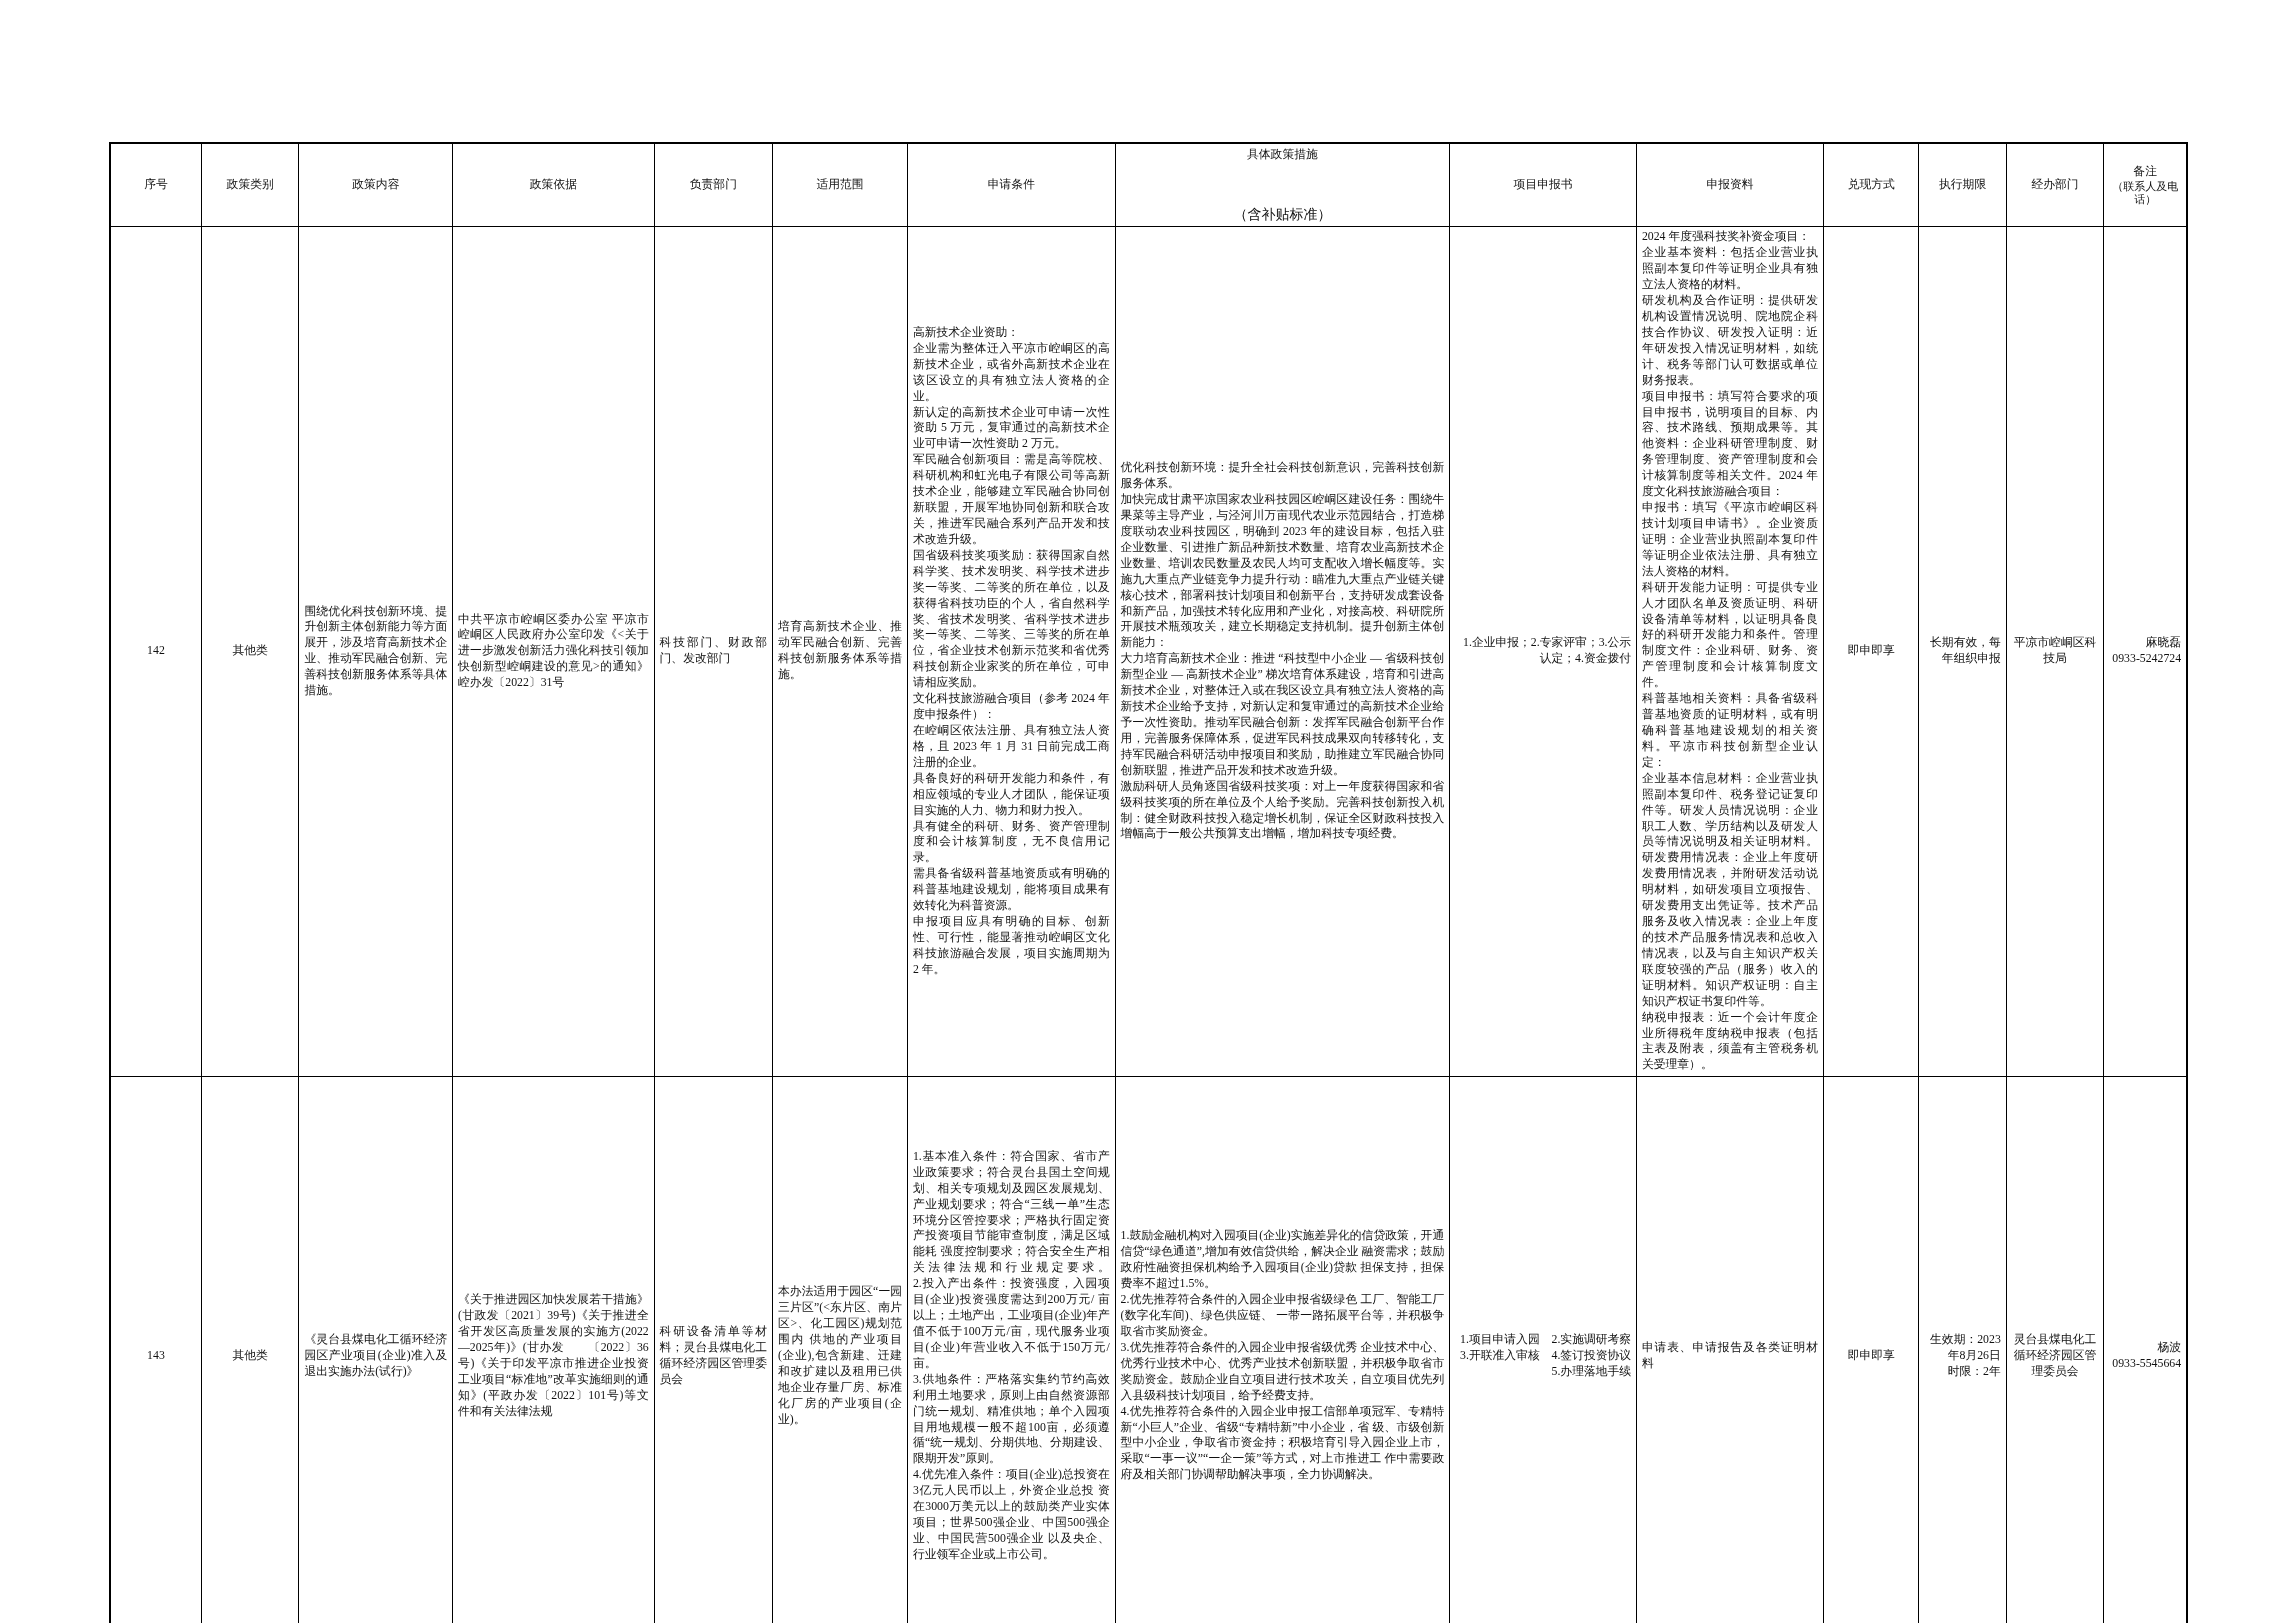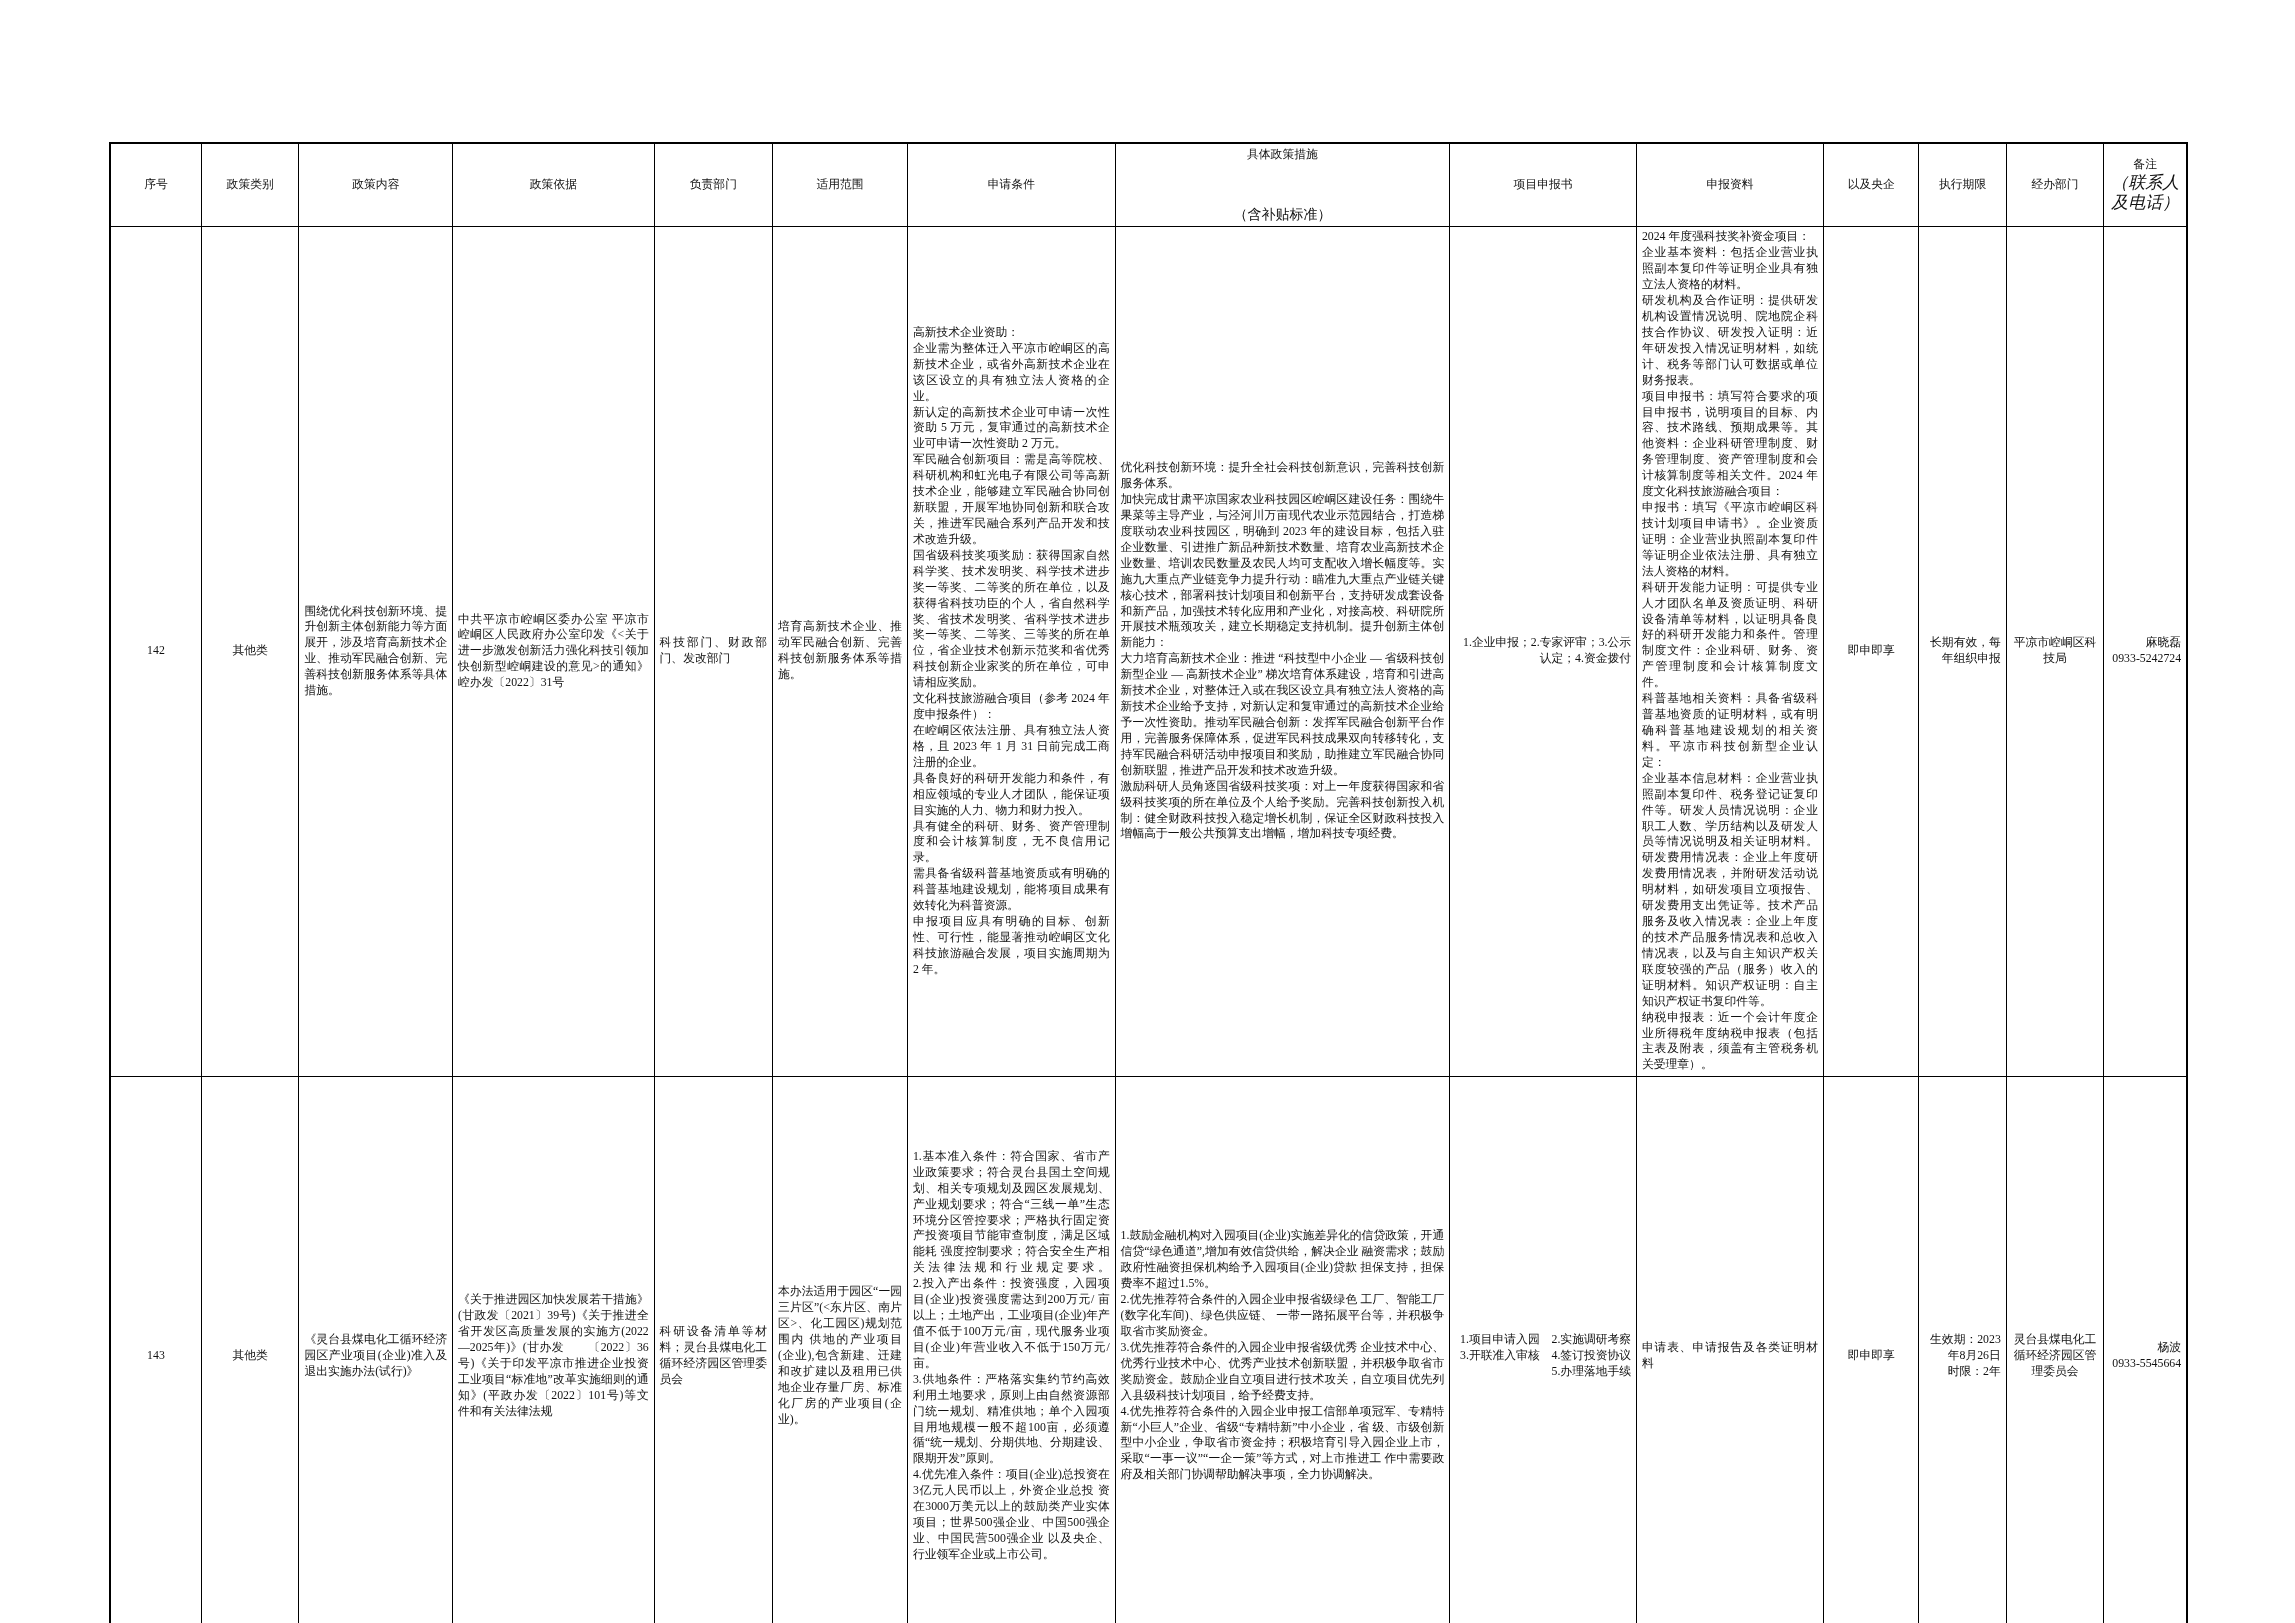--- a/index.html
+++ b/index.html
@@ -45,21 +45,21 @@
     text-align: center;
     height: 61px;
     padding: 1.4px 2.8px;
   }
   tbody tr td { border-bottom: 2.8px solid #000; }
   tbody tr.row-143 td { border-bottom: 2.1px solid #000; }
   tr.row-142 { height: 795px; }
   tr.row-143 { height: 559px; }
 
   .th-sub   { font-size: 14px; line-height: 1.15; margin-top: 44px; }
-  .th-sub-s { font-size: 17px; line-height: 1.15; font-style: italic; }
+  .th-sub-s { font-size: 11px; line-height: 1.15; }
 
   .c-center { text-align: center; }
   .c-left   { text-align: right; }
   .c-just   { text-align: justify; }
   .pre      { white-space: pre-line; }
   td.num    { font-size: 12.5px; }
 </style>
 </head>
 <body>
 
@@ -89,21 +89,21 @@
         <th>政策依据</th>
         <th>负责部门</th>
         <th>适用范围</th>
         <th>申请条件</th>
         <th>
           <div>具体政策措施</div>
           <div class="th-sub">（含补贴标准）</div>
         </th>
         <th>项目申报书</th>
         <th>申报资料</th>
-        <th>以及央企</th>
+        <th>兑现方式</th>
         <th>执行期限</th>
         <th>经办部门</th>
         <th>
           <div>备注</div>
           <div class="th-sub-s">（联系人及电话）</div>
         </th>
       </tr>
     </thead>
     <tbody>
       <tr class="row-142">

